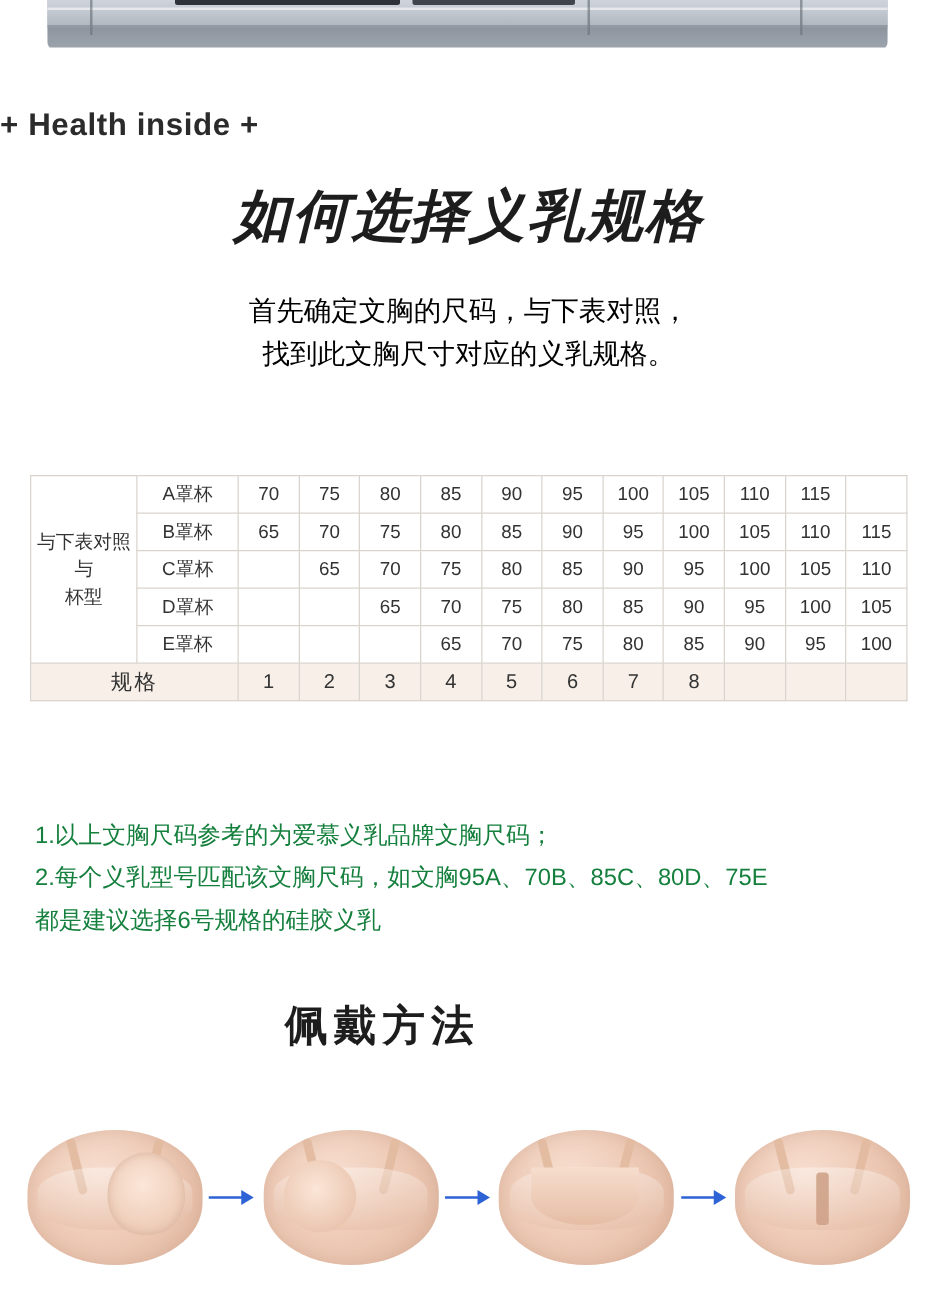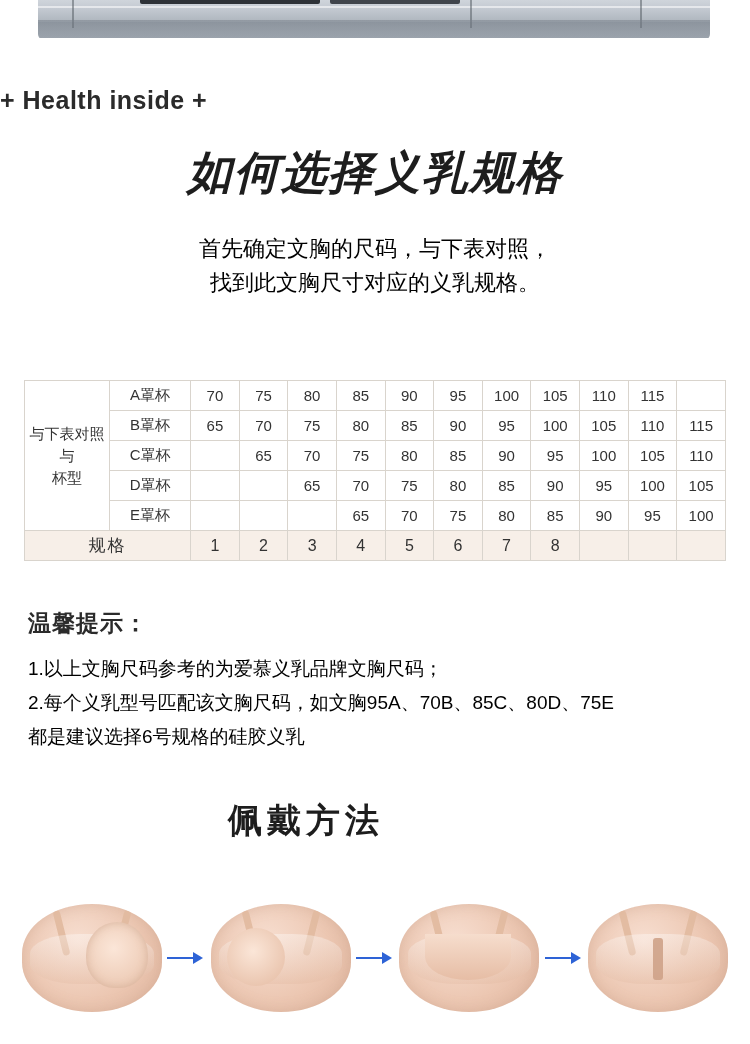--- a/index.html
+++ b/index.html
@@ -95,21 +95,21 @@
   tr.spec-row td.spec-label { background: #f7efe8; font-size: 17px; letter-spacing: 2px; }
   tr.spec-row td.spec-blank { background: #f7efe8; }
 
   
   .tips-title {
     position:absolute; top: 608px; left: 28px;
     font-size: 23px; font-weight: bold; color: #2b2b2b; letter-spacing: 1px;
   }
   .tips-body {
     position:absolute; top: 652px; left: 28px; width: 700px;
-    font-size: 19px; line-height: 34px; color: #000000;
+    font-size: 19px; line-height: 34px; color: #15803d;
   }
 
   
   .method-title {
     position:absolute; top: 798px; left:0; width:612px; text-align:center;
     font-size: 34px; font-weight: bold; letter-spacing: 5px; color:#1d1d1d;
   }
   .steps {
     position:absolute; top: 898px; left: 22px; width: 706px; height: 120px;
     display:flex; align-items:center; justify-content:space-between;
@@ -278,21 +278,20 @@
         <td class="num">7</td>
         <td class="num">8</td>
         <td class="num spec-blank"></td>
         <td class="num spec-blank"></td>
         <td class="num spec-blank"></td>
       </tr>
     </tbody>
       </table>
   </div>
 
-  <div class="tips-title">温馨提示：</div>
   <div class="tips-body">
     <div>1.以上文胸尺码参考的为爱慕义乳品牌文胸尺码；</div>
     <div>2.每个义乳型号匹配该文胸尺码，如文胸95A、70B、85C、80D、75E</div>
     <div>都是建议选择6号规格的硅胶义乳</div>
   </div>
 
   <div class="method-title">佩戴方法</div>
   <div class="steps">
     <div class="step s1">
       <div class="strap-l"></div>

